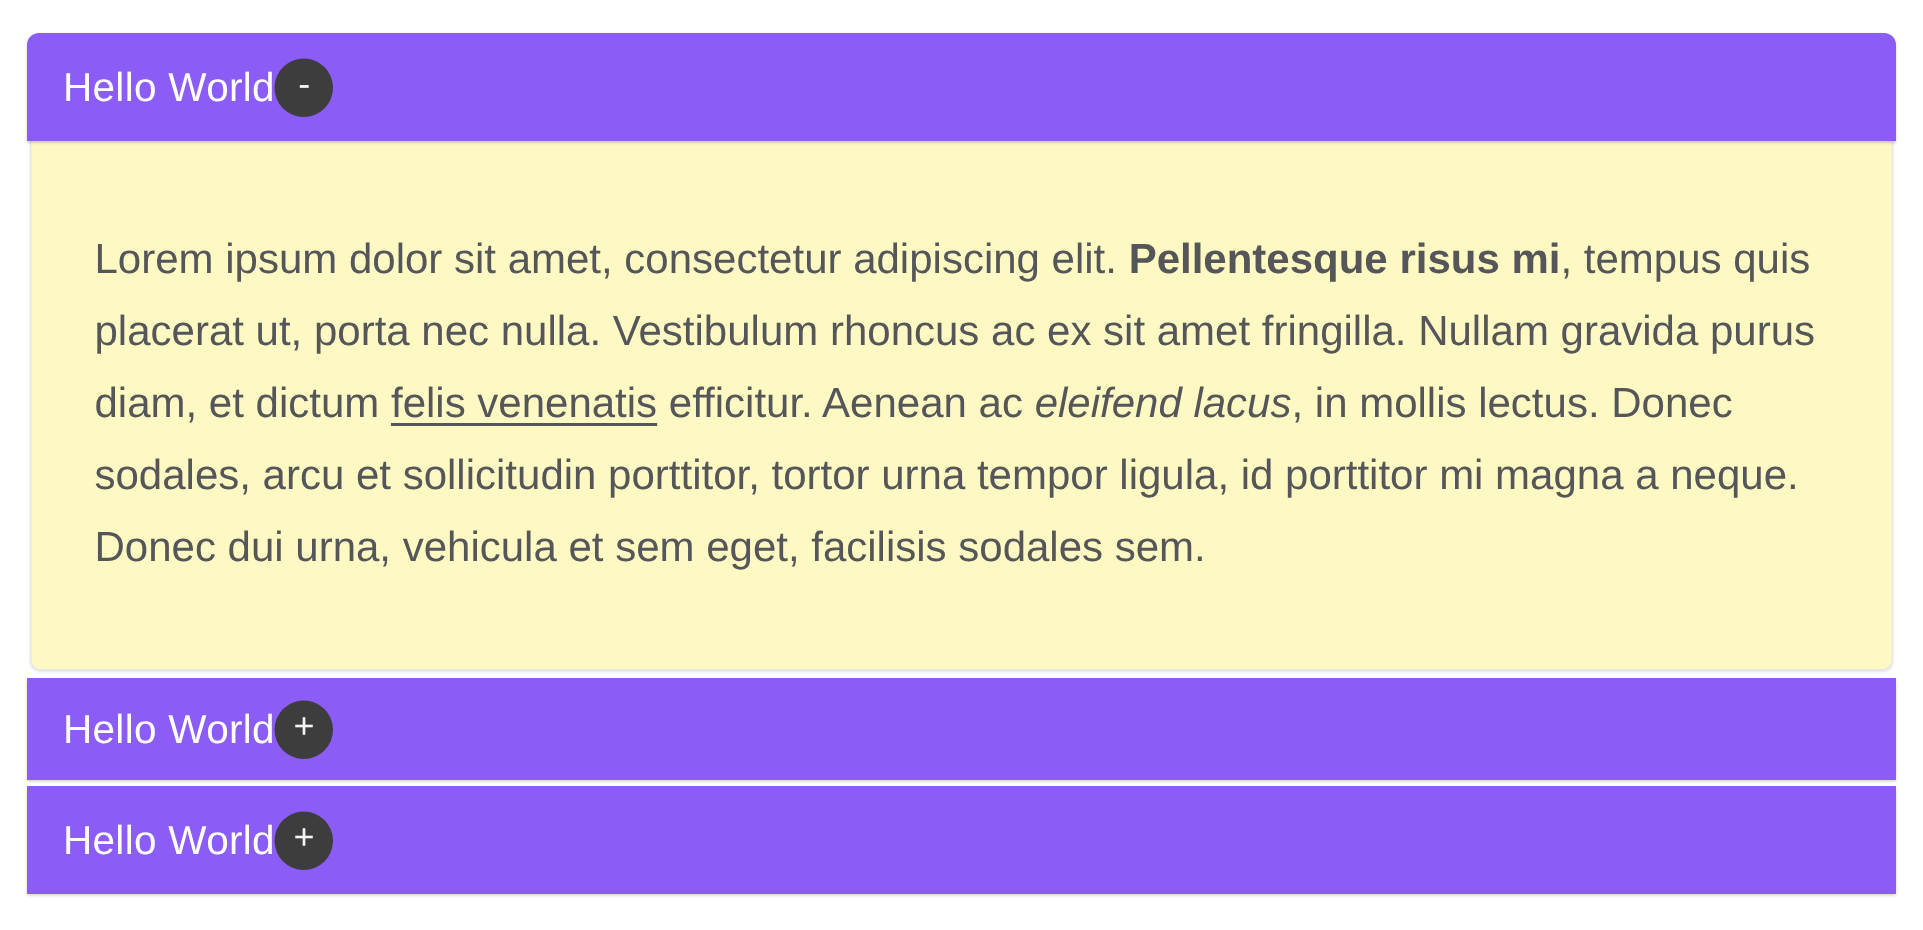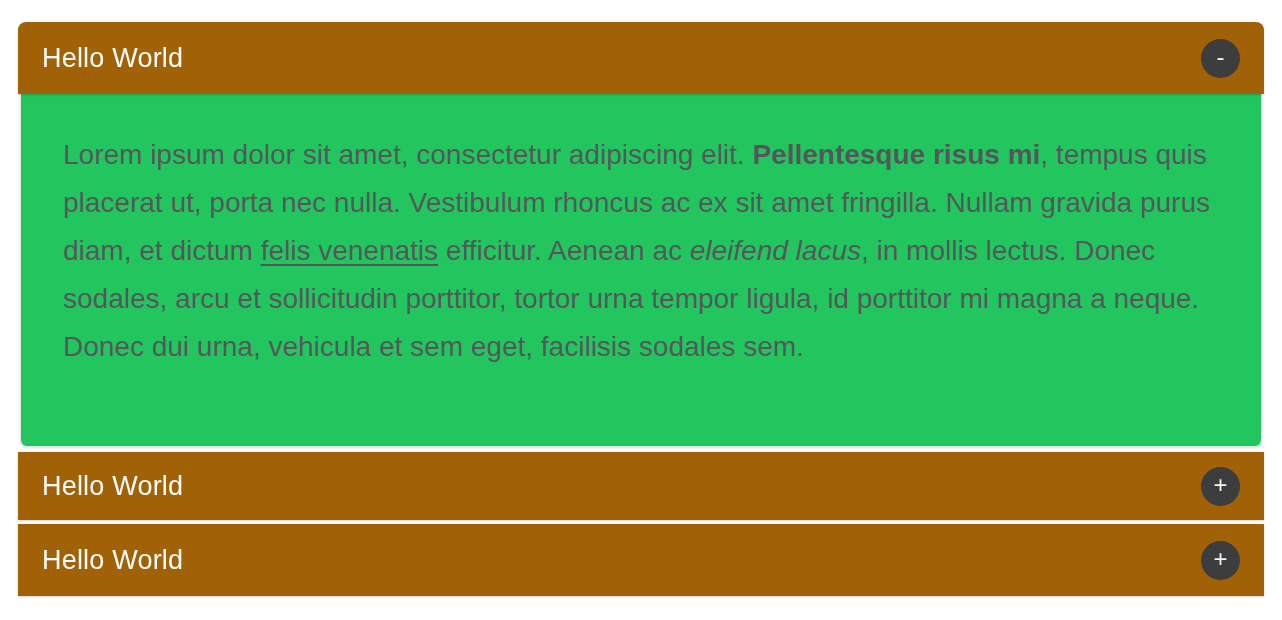--- a/index.html
+++ b/index.html
@@ -12,25 +12,25 @@
     font-family: "Liberation Sans", sans-serif;
   }
   .accordion {
     position: absolute;
     left: 18px;
     top: 22px;
     width: 1246px;
   }
   .acc-header {
     position: relative;
-    background: #a16207;
+    background: #8b5cf6;
     height: 72px;
     display: flex;
     align-items: center;
-    justify-content: space-between;
+    justify-content: flex-start;
     padding: 0 24px;
     box-sizing: border-box;
     box-shadow: 0 1px 2px rgba(0,0,0,0.18);
     cursor: pointer;
   }
   .acc-header.first {
     border-radius: 8px 8px 0 0;
   }
   .acc-header.h2 { height: 68px; margin-top: 5px; }
   .acc-header.h3 { height: 72px; margin-top: 4px; }
@@ -54,28 +54,28 @@
     line-height: 1;
     padding: 0;
     cursor: pointer;
     font-family: "Liberation Sans", sans-serif;
   }
   .toggle-btn .glyph {
     position: relative;
     top: -1px;
   }
   .acc-panel {
-    background: #22c55e;
+    background: #fef9c3;
     border: 1px solid #e7e7e7;
     border-top: none;
     border-radius: 0 0 7px 7px;
     margin: 0 2px;
     box-sizing: border-box;
     min-height: 353px;
-    padding: 37px 44px 32px 42px;
+    padding: 55px 44px 32px 42px;
     box-shadow: 0 1px 2px rgba(0,0,0,0.12);
   }
   .panel-text {
     margin: 0;
     color: #55565a;
     font-size: 28px;
     line-height: 48px;
     font-weight: 400;
   }
   .seg-normal { }

